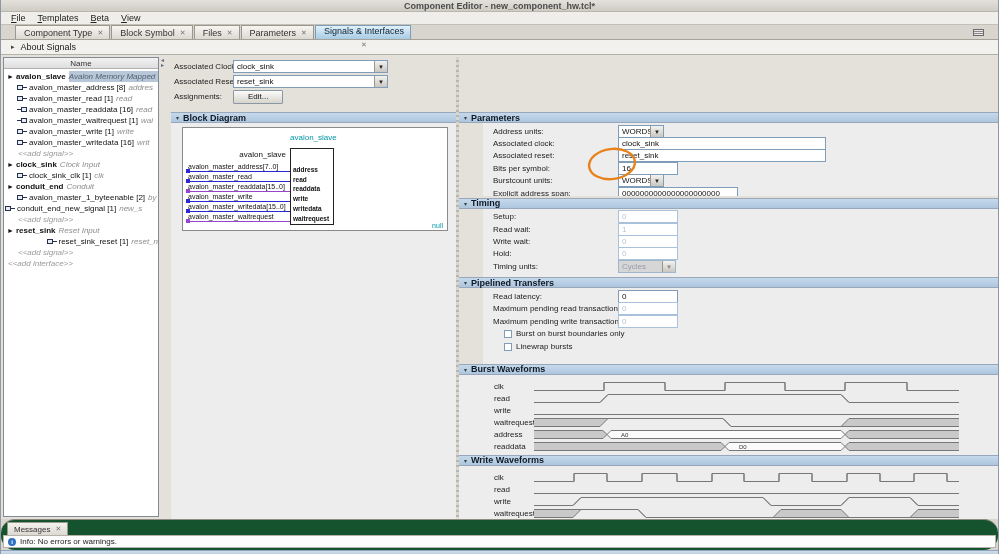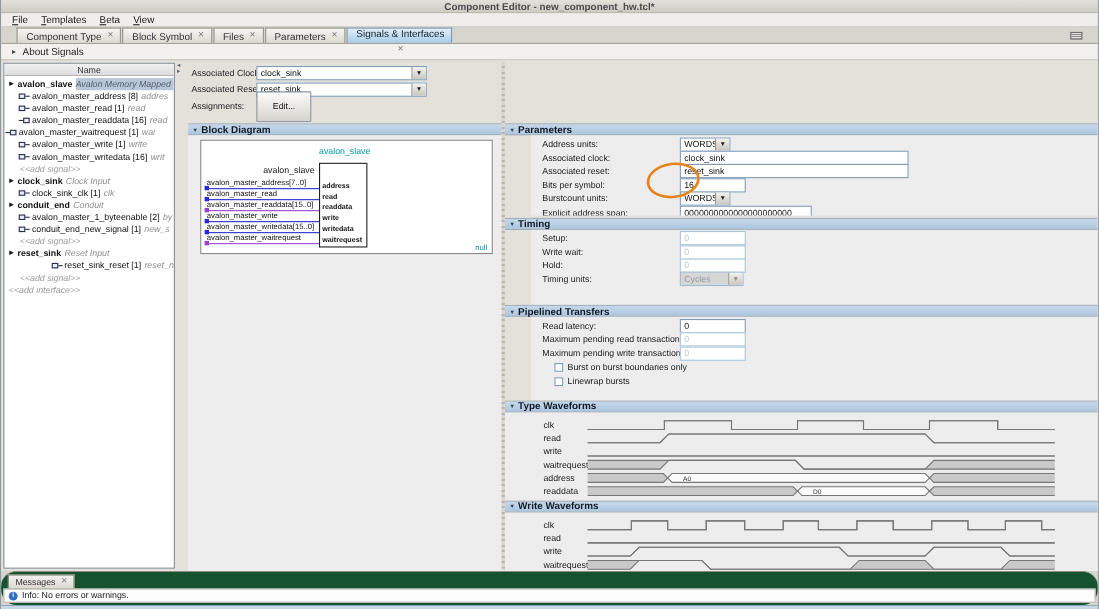--- a/index.html
+++ b/index.html
@@ -55,21 +55,21 @@
   .mid-form .flabel{width:62px;flex:none;padding-left:3px;}
   .tfield{height:13px;border:1px solid #7f9db9;background:#fff;font-size:8px;line-height:11px;color:#111;padding:0 3px;overflow:hidden;white-space:nowrap;}
   .combo{display:inline-flex;height:13px;border:1px solid #7f9db9;background:#fff;}
   .combo .cval{font-size:8px;line-height:11px;color:#111;padding:0 3px;flex:1;overflow:hidden;white-space:nowrap;}
   .combo .cbtn{width:13px;flex:none;background:linear-gradient(#f4f2ee,#cac7c0);border-left:1px solid #9a978f;
                font-size:6px;color:#222;text-align:center;line-height:12px;}
   .combo.dis{border-color:#9fb6cc;}
   .combo.dis .cval{background:#d6d6d6;color:#939ca6;}
   .combo.dis .cbtn{color:#8a8a8a;}
   .tfield.dis{border-color:#a9c2da;color:#b3c6da;}
-  .btn{height:28px;border:1px solid #8a97a5;background:linear-gradient(#fbfbfa,#d7d4cd);font-size:8px;color:#111;
+  .btn{height:14px;border:1px solid #8a97a5;background:linear-gradient(#fbfbfa,#d7d4cd);font-size:8px;color:#111;
        padding:0 14px;border-radius:1px;}
   
   .section{overflow:hidden;}
   .sec-header{height:11px;background:linear-gradient(#c6d9ec,#adc6de);border-top:1px solid #98a8ba;border-bottom:1px solid #98a8ba;
               display:flex;align-items:center;gap:4px;padding-left:5px;}
   .sec-header .tri{font-size:6px;color:#344;}
   .sec-header .stitle{font-size:9px;font-weight:bold;color:#101a26;line-height:10px;}
   .sec-body{background:#ededed;height:100%;}
   
   .bd-body{background:#ededed;padding:4px 8px 0 11px;height:100%;}
@@ -173,21 +173,21 @@
             <span class="role">read</span>
           </div>
           <div class="trow" style="padding-left: 12px;">
             <span class="ic-sig out">
               <span class="bx"></span>
               <span class="tl"></span>
             </span>
             <span>avalon_master_readdata [16]</span>
             <span class="role">read</span>
           </div>
-          <div class="trow" style="">
+          <div class="trow" style="padding-left: 12px;">
             <span class="ic-sig out">
               <span class="bx"></span>
               <span class="tl"></span>
             </span>
             <span>avalon_master_waitrequest [1]</span>
             <span class="role">wai</span>
           </div>
           <div class="trow" style="padding-left: 12px;">
             <span class="ic-sig in">
               <span class="bx"></span>
@@ -224,21 +224,21 @@
             <span class="role">Conduit</span>
           </div>
           <div class="trow" style="padding-left: 12px;">
             <span class="ic-sig in">
               <span class="bx"></span>
               <span class="tl"></span>
             </span>
             <span>avalon_master_1_byteenable [2]</span>
             <span class="role">by</span>
           </div>
-          <div class="trow" style="padding-left: 12px;">
+          <div class="trow" style="">
             <span class="ic-sig in">
               <span class="bx"></span>
               <span class="tl"></span>
             </span>
             <span>conduit_end_new_signal [1]</span>
             <span class="role">new_s</span>
           </div>
           <div class="trow add-row" style="padding-left: 14px;">&lt;&lt;add signal&gt;&gt;</div>
           <div class="trow">
             <span class="ic-iface">►</span>
@@ -371,20 +371,24 @@
         <div class="sec-header">
           <span class="tri">▾</span>
           <span class="stitle">Timing</span>
         </div>
         <div class="rp-form sec-body" id="timingForm">
             <div class="frow">
               <span class="flabel">Setup:</span>
               <span class="tfield dis" style="width: 60px;">0</span>
             </div>
             <div class="frow">
+              <span class="flabel">Read wait:</span>
+              <span class="tfield dis" style="width: 60px;">1</span>
+            </div>
+            <div class="frow">
               <span class="flabel">Write wait:</span>
               <span class="tfield dis" style="width: 60px;">0</span>
             </div>
             <div class="frow">
               <span class="flabel">Hold:</span>
               <span class="tfield dis" style="width: 60px;">0</span>
             </div>
             <div class="frow">
               <span class="flabel">Timing units:</span>
               <span class="combo dis" style="width: 58px;">
@@ -418,21 +422,21 @@
             </div>
             <div class="check-row">
               <span class="cbox"></span>
               <span>Linewrap bursts</span>
             </div>
           </div>
       </div>
       <div class="section" style="height:95px">
         <div class="sec-header">
           <span class="tri">▾</span>
-          <span class="stitle">Type Waveforms</span>
+          <span class="stitle">Burst Waveforms</span>
         </div>
         <div class="wv-body sec-body" id="readWaves">
             <div class="wrow">
               <span class="wlabel">clk</span>
               <svg width="425" height="11">
                 <polyline points="0,9.5 70,9.5 70,1.5 131,1.5 131,9.5 191,9.5 191,1.5 251,1.5 251,9.5 311,9.5 311,1.5 373,1.5 373,9.5 425,9.5" fill="none" stroke="#777777" stroke-width="1"></polyline>
                 <polyline points="0,9.5 70,9.5 70,1.5 131,1.5 131,9.5 191,9.5 191,1.5 251,1.5 251,9.5 311,9.5 311,1.5 373,1.5 373,9.5 425,9.5" fill="none" stroke="#777777" stroke-width="1"></polyline>
               </svg>
             </div>
             <div class="wrow">

